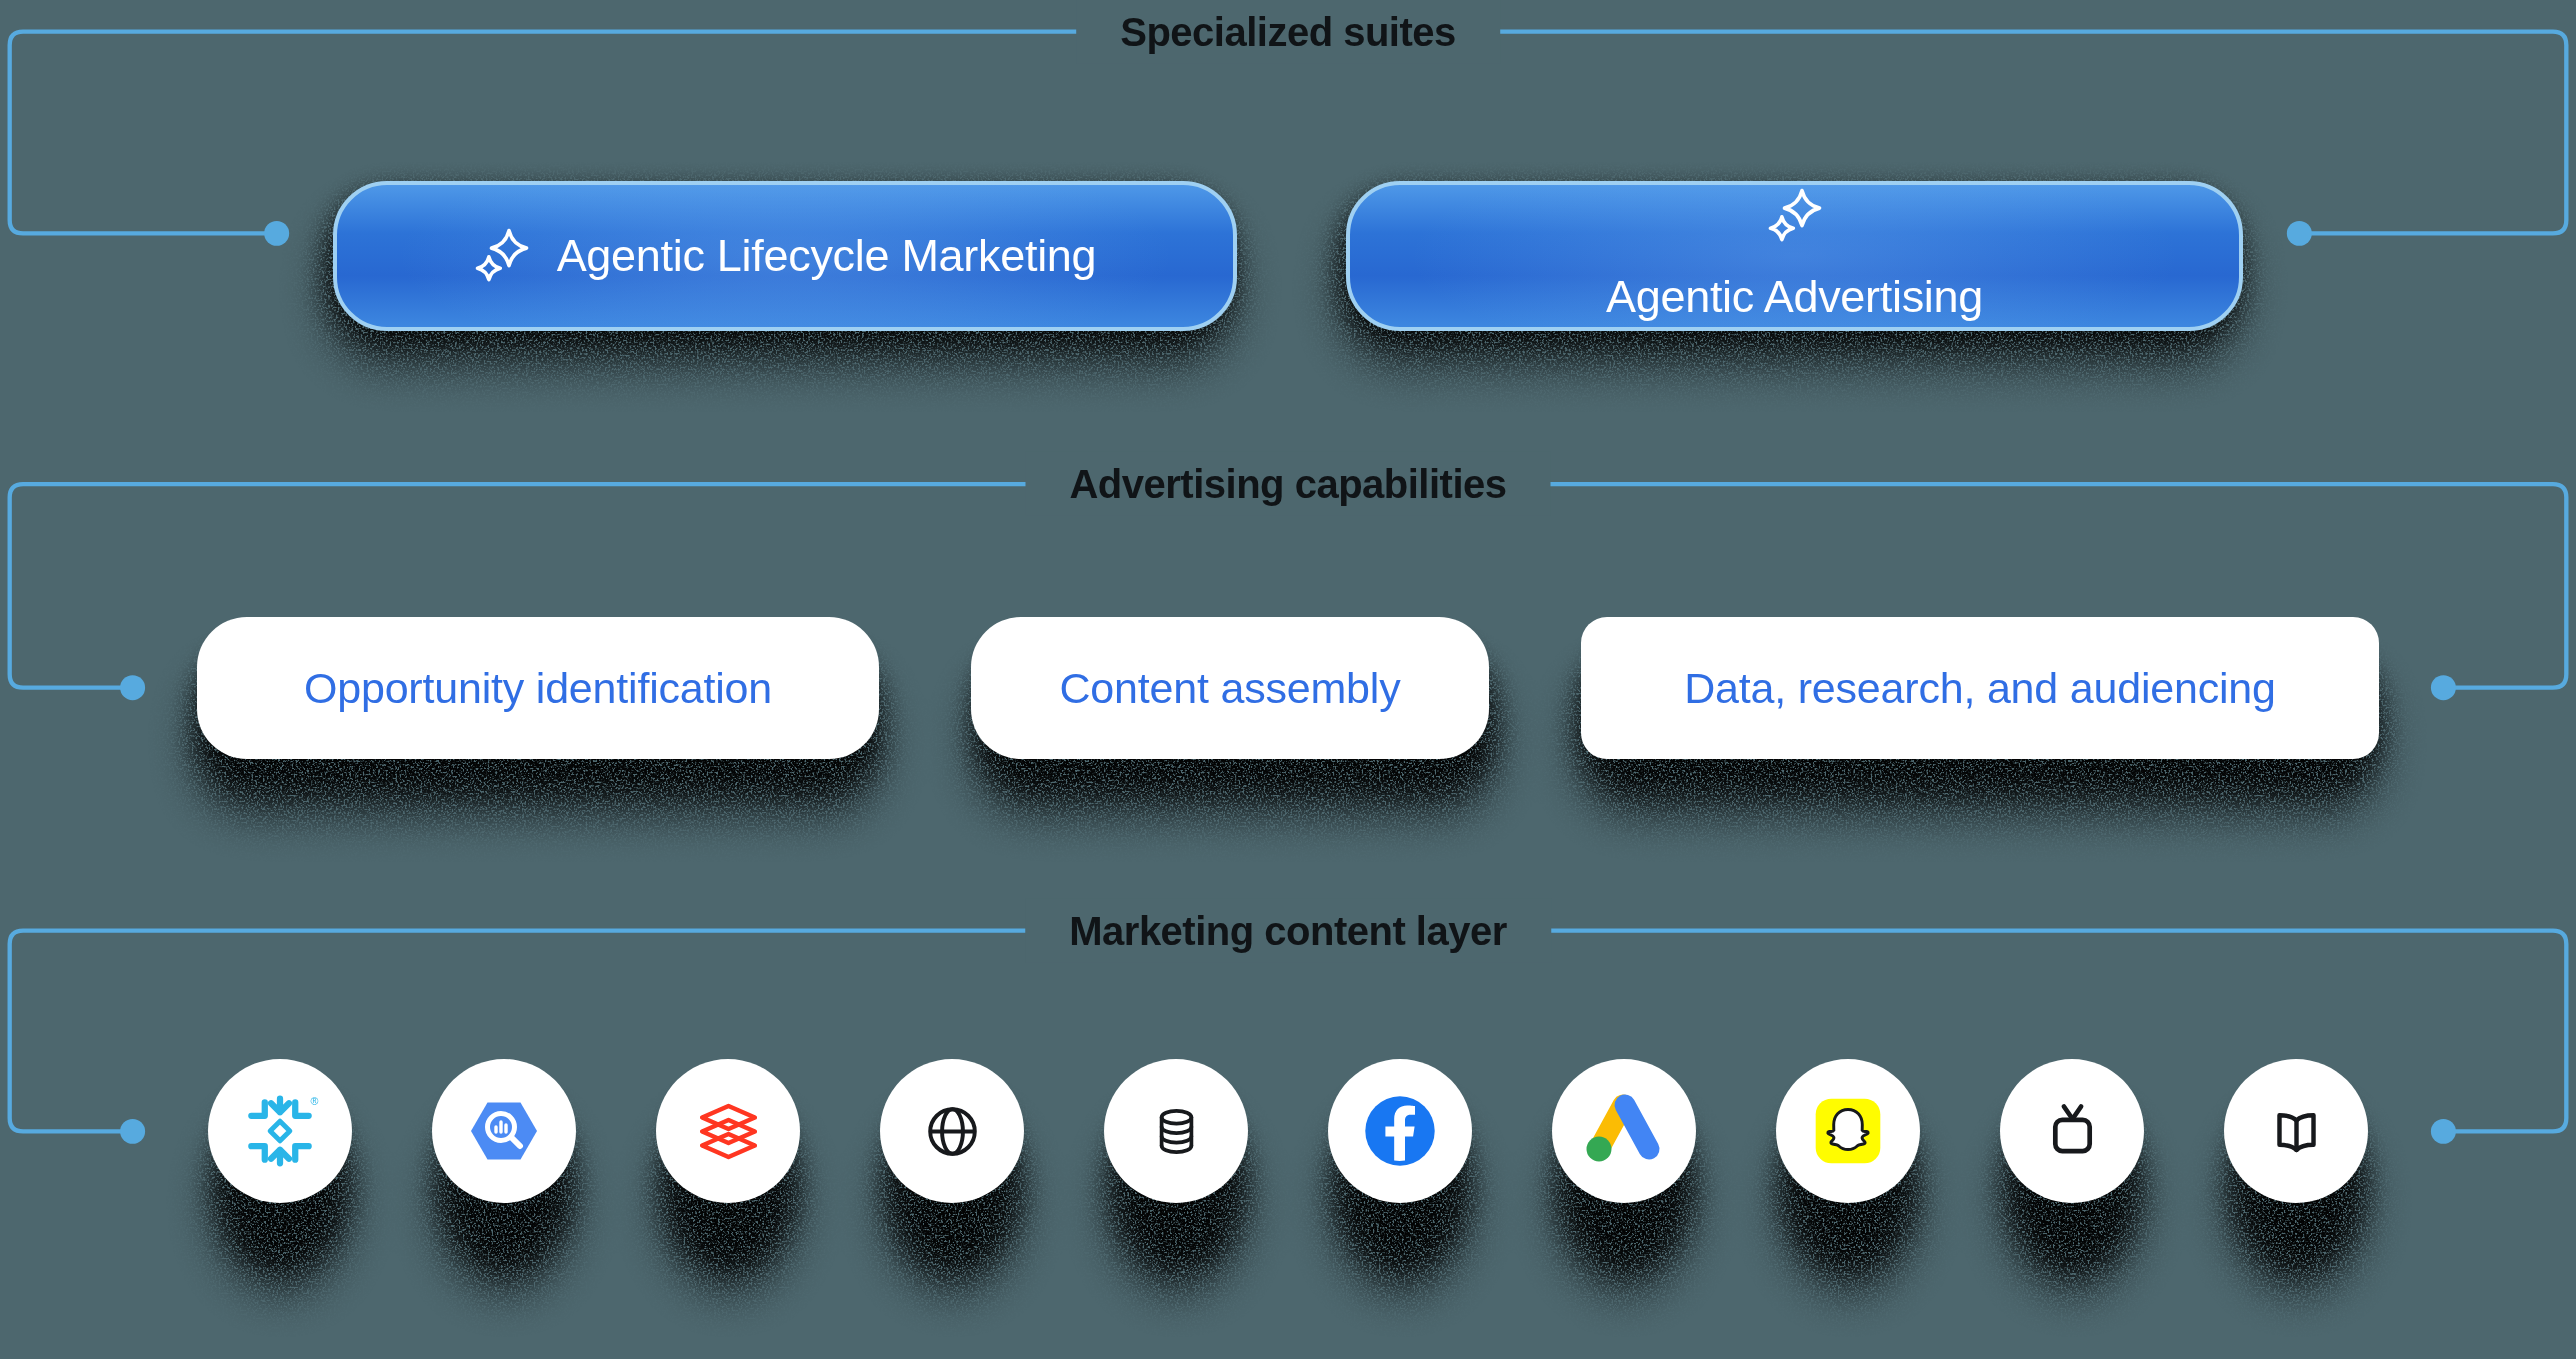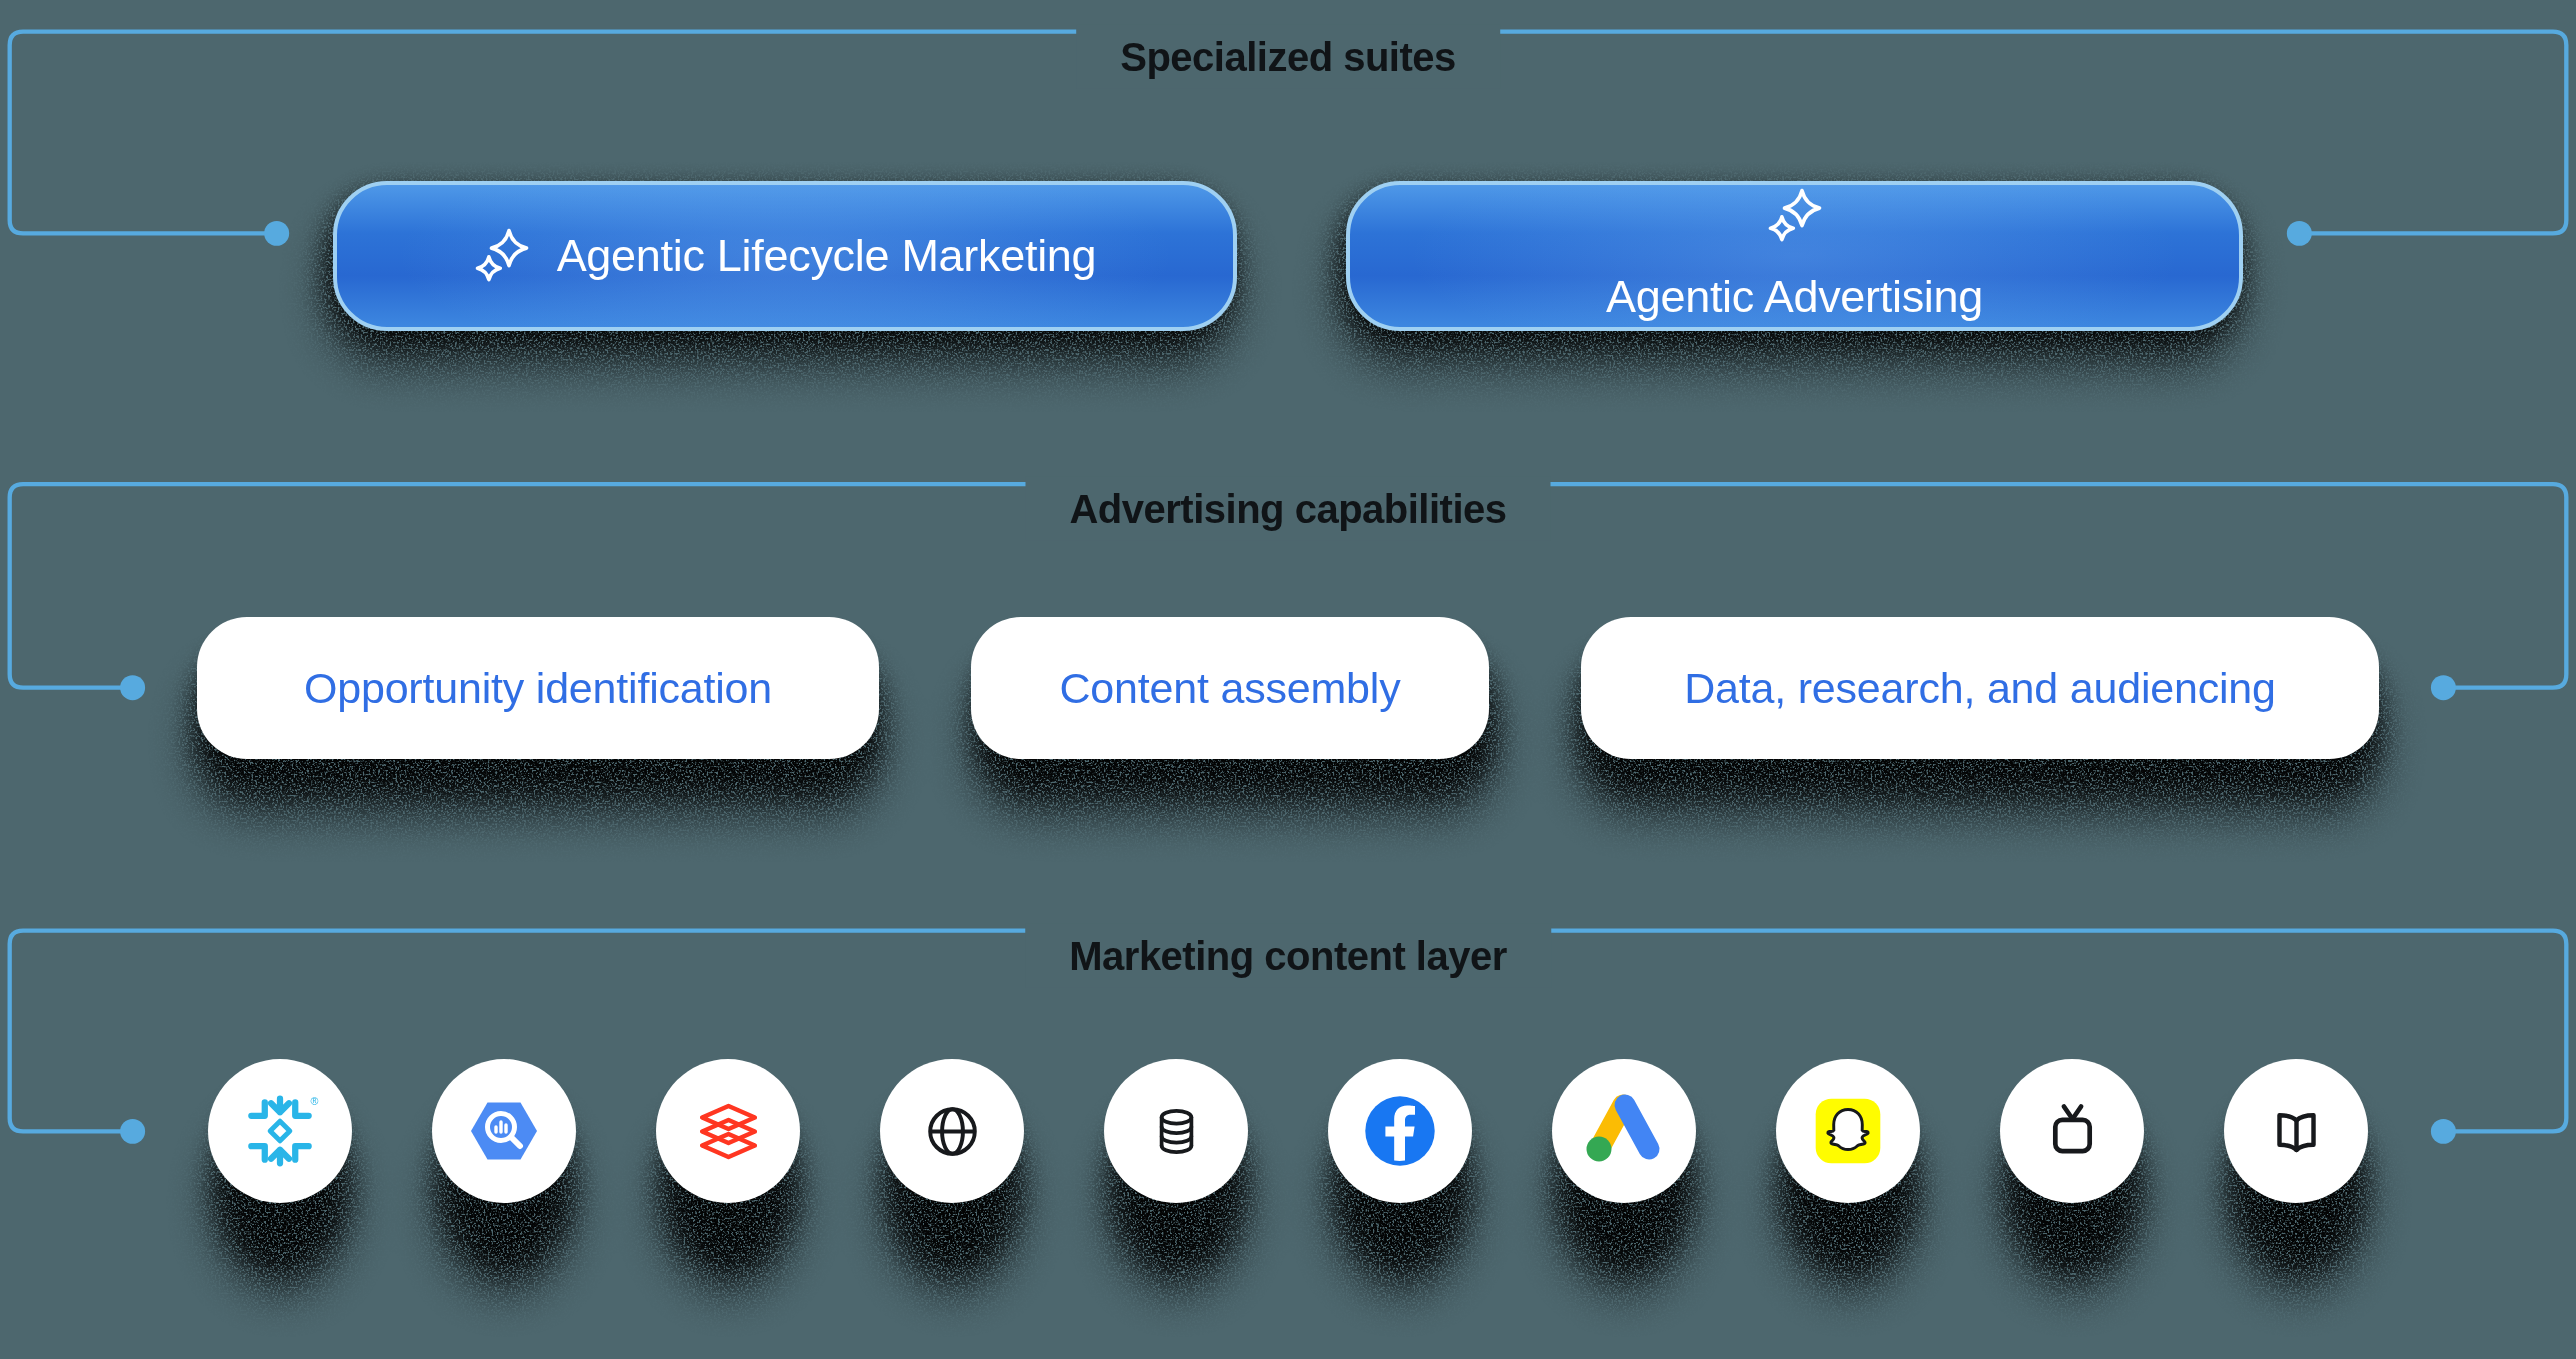--- a/index.html
+++ b/index.html
@@ -25,21 +25,20 @@
     left:50%;
     transform:translate(-50%,-50%);
     background:var(--bg);
     padding:9.6px 44px;
     font-size:40px;
     font-weight:700;
     letter-spacing:-0.5px;
     color:var(--ink);
     z-index:3;
     white-space:nowrap;
-    margin-top:25px;
   }
   #title-suites{top:32px;}
   #title-capabilities{top:484px;}
   #title-content{top:931px;}
 
   .row{
     position:absolute;
     left:0;
     width:100%;
     display:flex;
@@ -83,21 +82,21 @@
     cursor:pointer;
   }
   .pill-white .label{
     color:var(--blue-text);
     font-size:43px;
     letter-spacing:-0.2px;
     white-space:nowrap;
   }
   #cap-opportunity{width:682px;}
   #cap-content{width:518px;}
-  #cap-data{width:798px;}
+  #cap-data{width:798px;border-radius:26px;}
 
   .logo-circle{
     width:144px;height:144px;
     background:#ffffff;
     border-radius:50%;
     display:flex;
     align-items:center;
     justify-content:center;
     flex:0 0 auto;
   }

